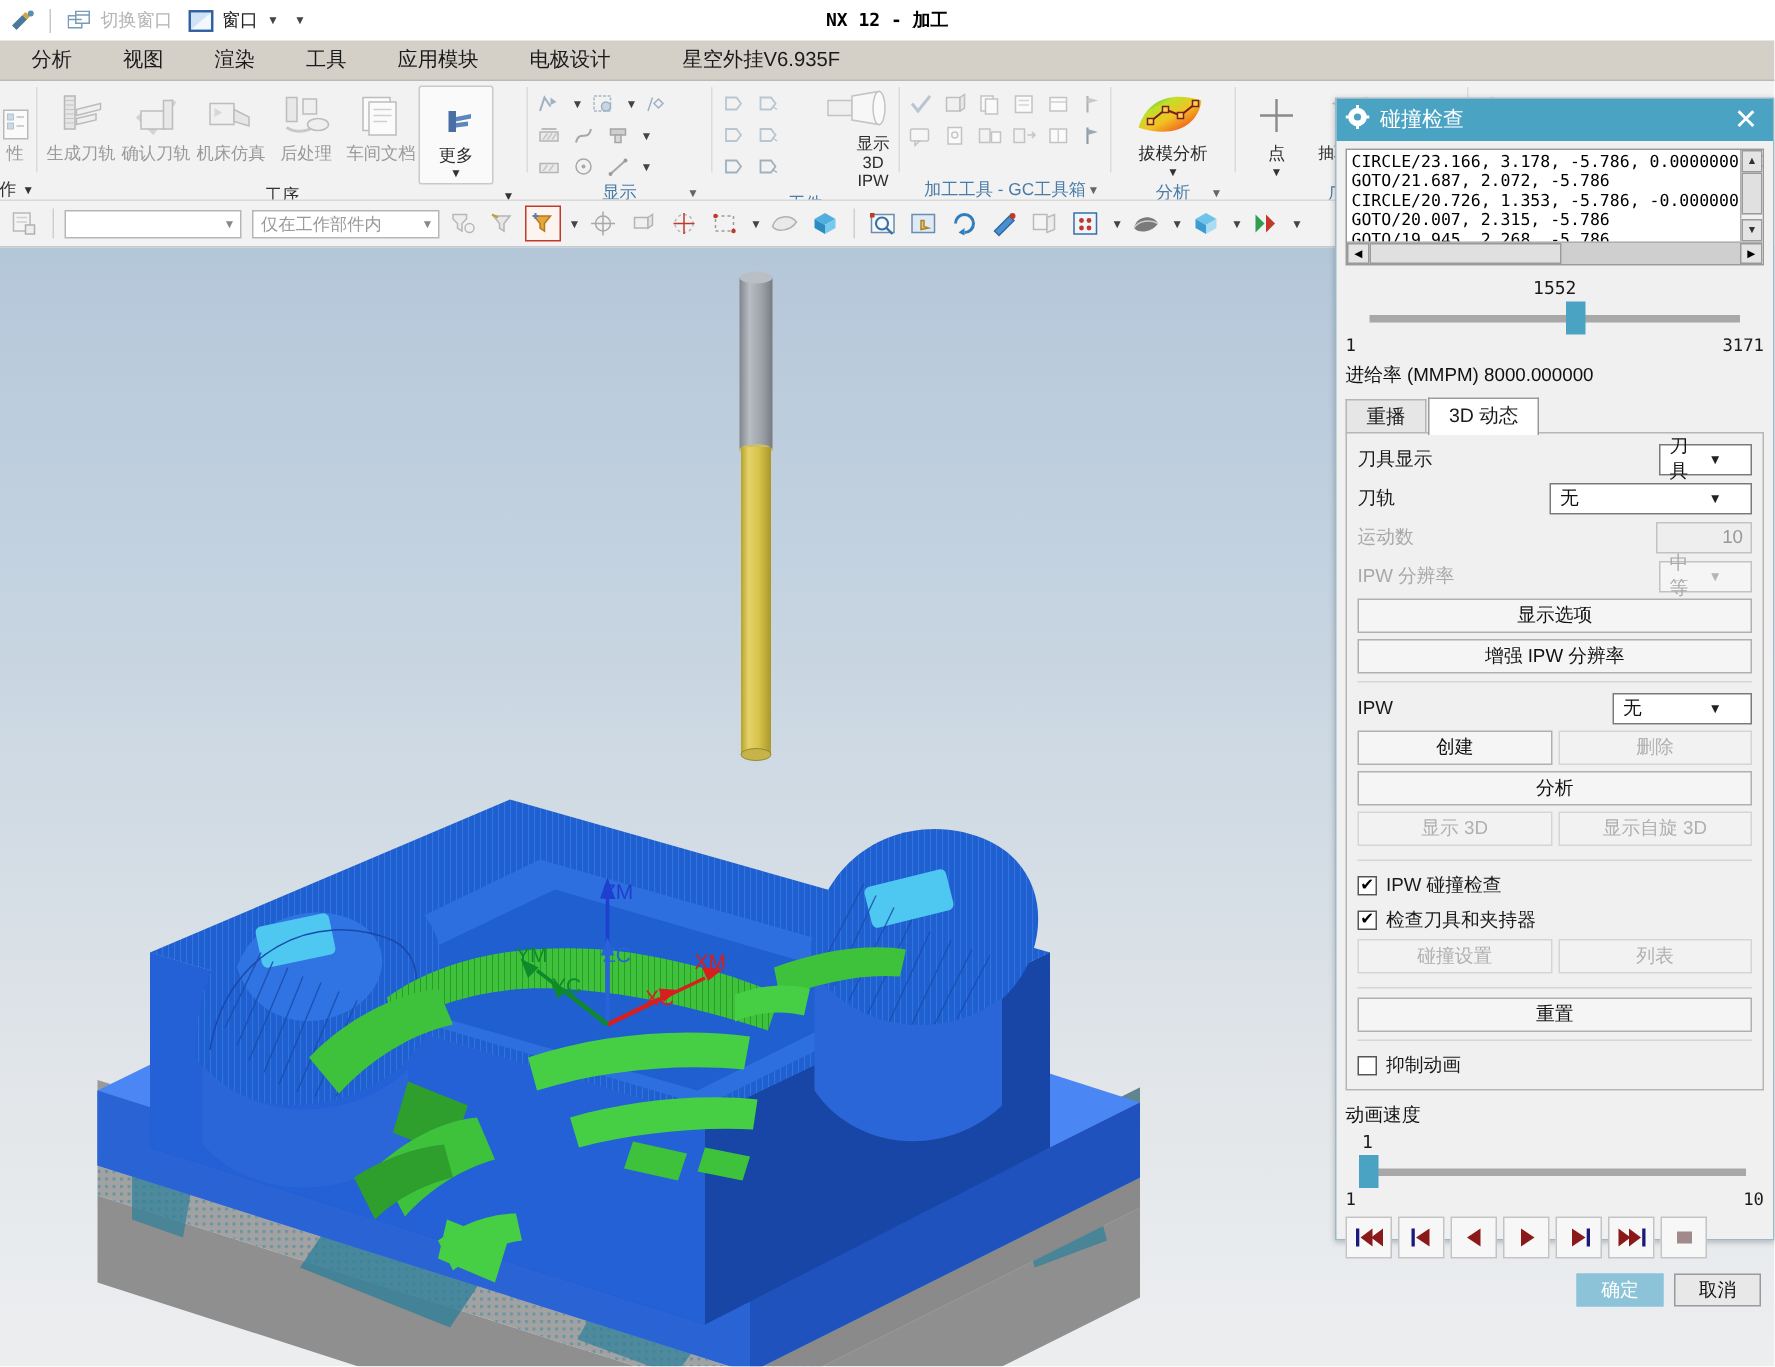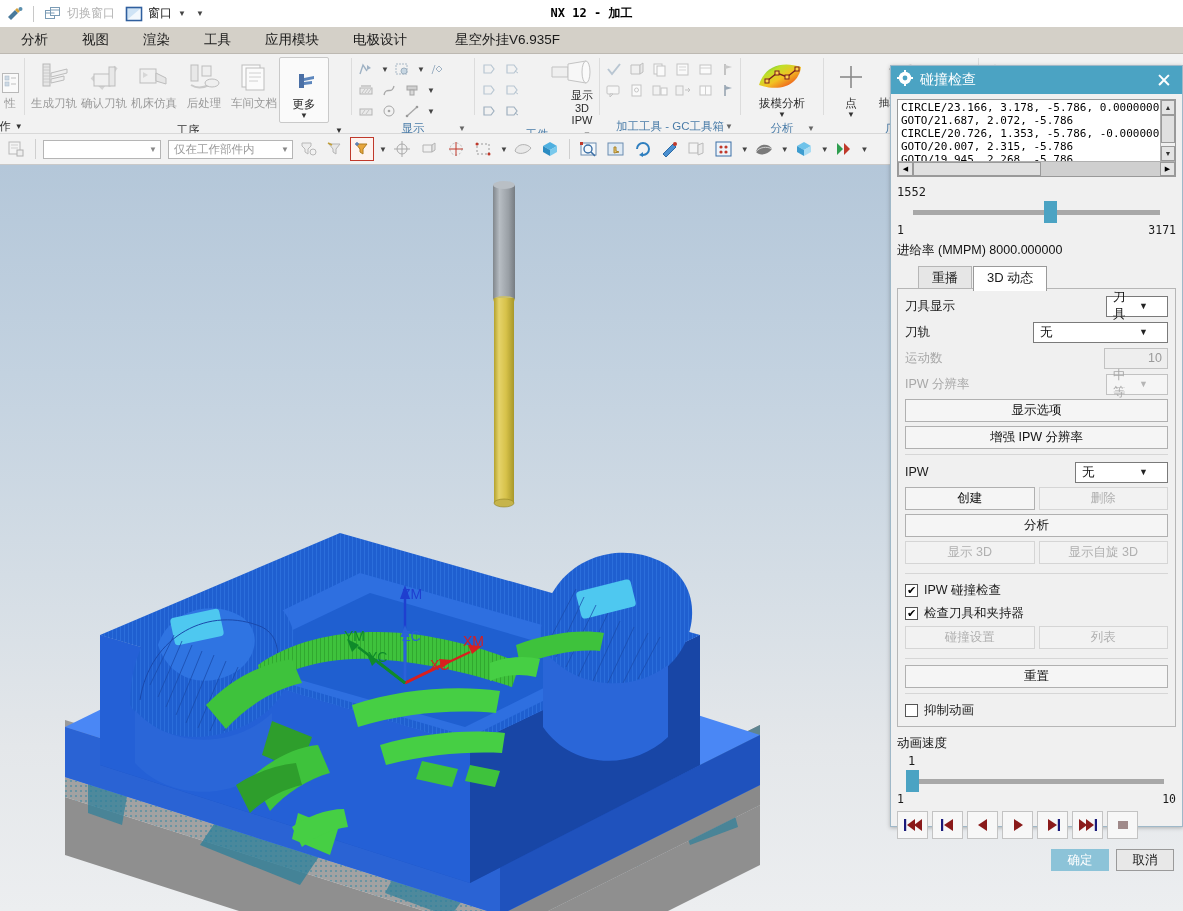--- a/index.html
+++ b/index.html
@@ -136,28 +136,28 @@
   .lb-hscroll {
     position: absolute; left: 0; right: 0; bottom: 0; height: 15px;
     background: #ddd; border-top: 1px solid #b0b0b0;
     display: flex; align-items: stretch;
   }
   .hsb-arrow { width: 15px; background: #e4e4e4; border: 1px solid #9a9a9a; display: flex; align-items: center; justify-content: center; font-size: 7px; }
   .hsb-track { flex: 1; background: #cfcfcf; position: relative; }
   .hsb-thumb { position: absolute; left: 0; top: 0; bottom: 0; width: 52%; background: #e0e0e0; border: 1px solid #9a9a9a; }
 
   .slider-wrap { margin-top: 8px; }
-  .slider-value { text-align: left; font-size: 12px; color: #1a1a1a; font-family: "DejaVu Sans Mono", monospace; }
+  .slider-value { text-align: center; font-size: 12px; color: #1a1a1a; font-family: "DejaVu Sans Mono", monospace; }
   .slider-track-row { position: relative; height: 22px; margin-top: 2px; }
   .slider-track { position: absolute; left: 16px; right: 16px; top: 9px; height: 5px; background: #a8a8a8; }
   .slider-thumb { position: absolute; width: 13px; height: 22px; background: #4ba3c3; top: 0; }
   .slider-ends { display: flex; justify-content: space-between; font-size: 11.5px; color: #1a1a1a; font-family: "DejaVu Sans Mono", monospace; }
   .feedrate { margin-top: 5px; font-size: 12.5px; color: #111; }
 
-  .tabs { display: flex; margin-top: 7px; align-items: flex-start; height: 23px; margin-left: 21px; }
+  .tabs { display: flex; margin-top: 7px; align-items: center; height: 23px; }
   .tab {
     padding: 2px 13px 3px 13px; font-size: 13px; color: #1a1a1a;
     border: 1px solid #b6b6b6; border-bottom: none; background: #e6e6e6;
     margin-right: 1px; cursor: default;
   }
   .tab.active { background: #fff; border-color: #9a9a9a; padding-bottom: 4px; position: relative; z-index: 2; }
 
   .panel { border: 1px solid #b6b6b6; background: #f0f0f0; padding: 6px 7px; margin-top: -1px; }
   .frow { display: flex; align-items: center; height: 22px; margin-bottom: 4px; }
   .flabel { font-size: 12.5px; color: #1a1a1a; }

